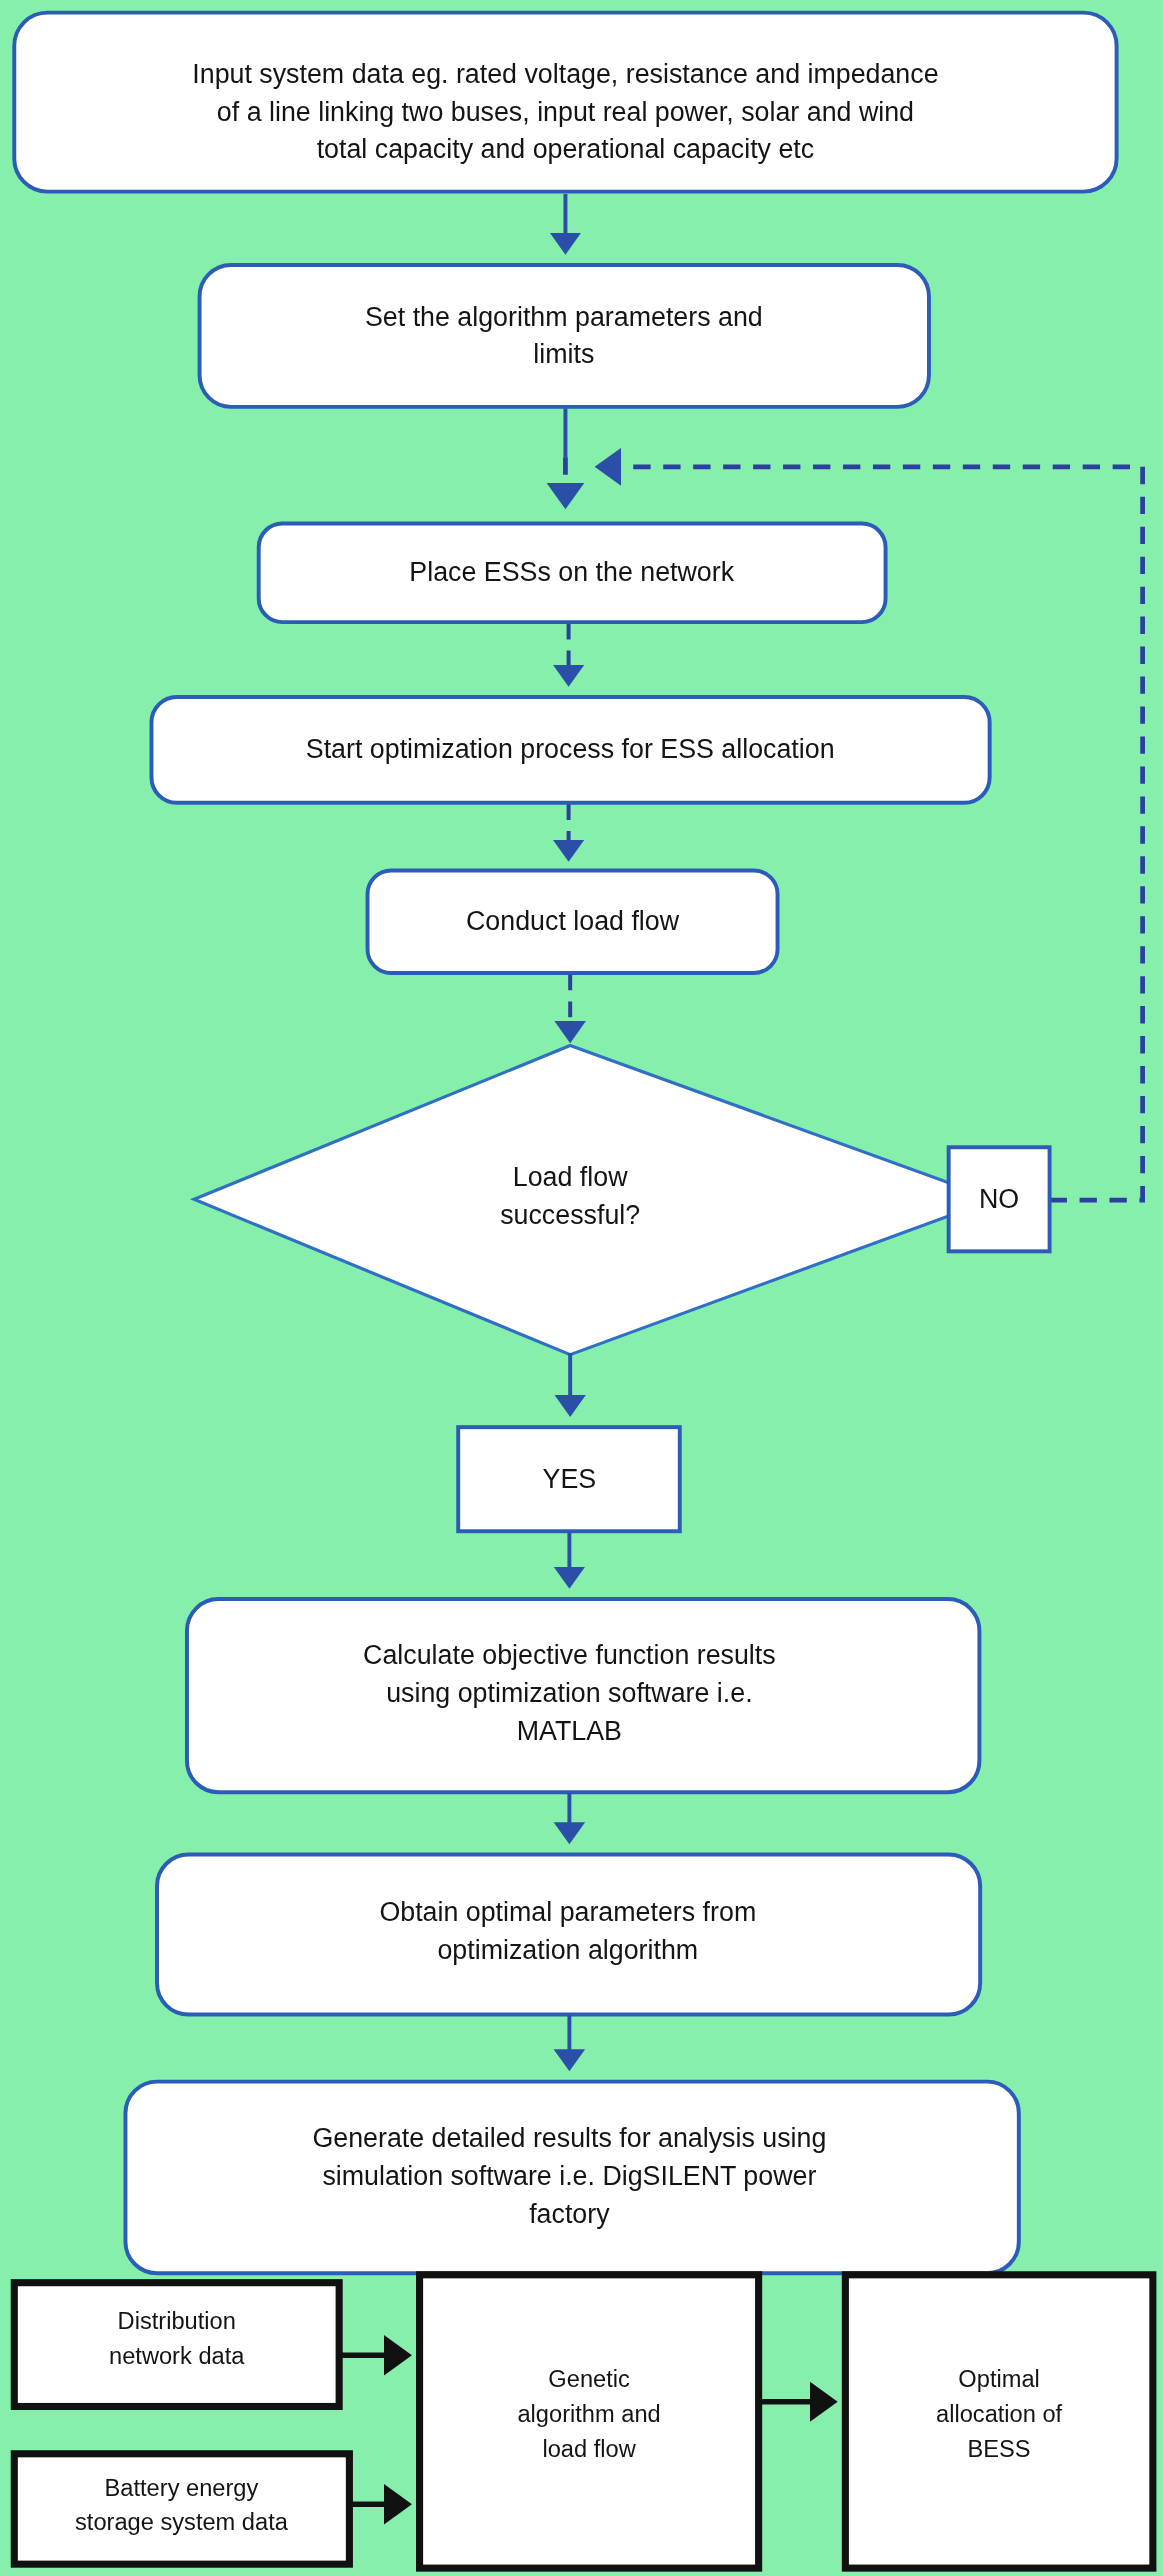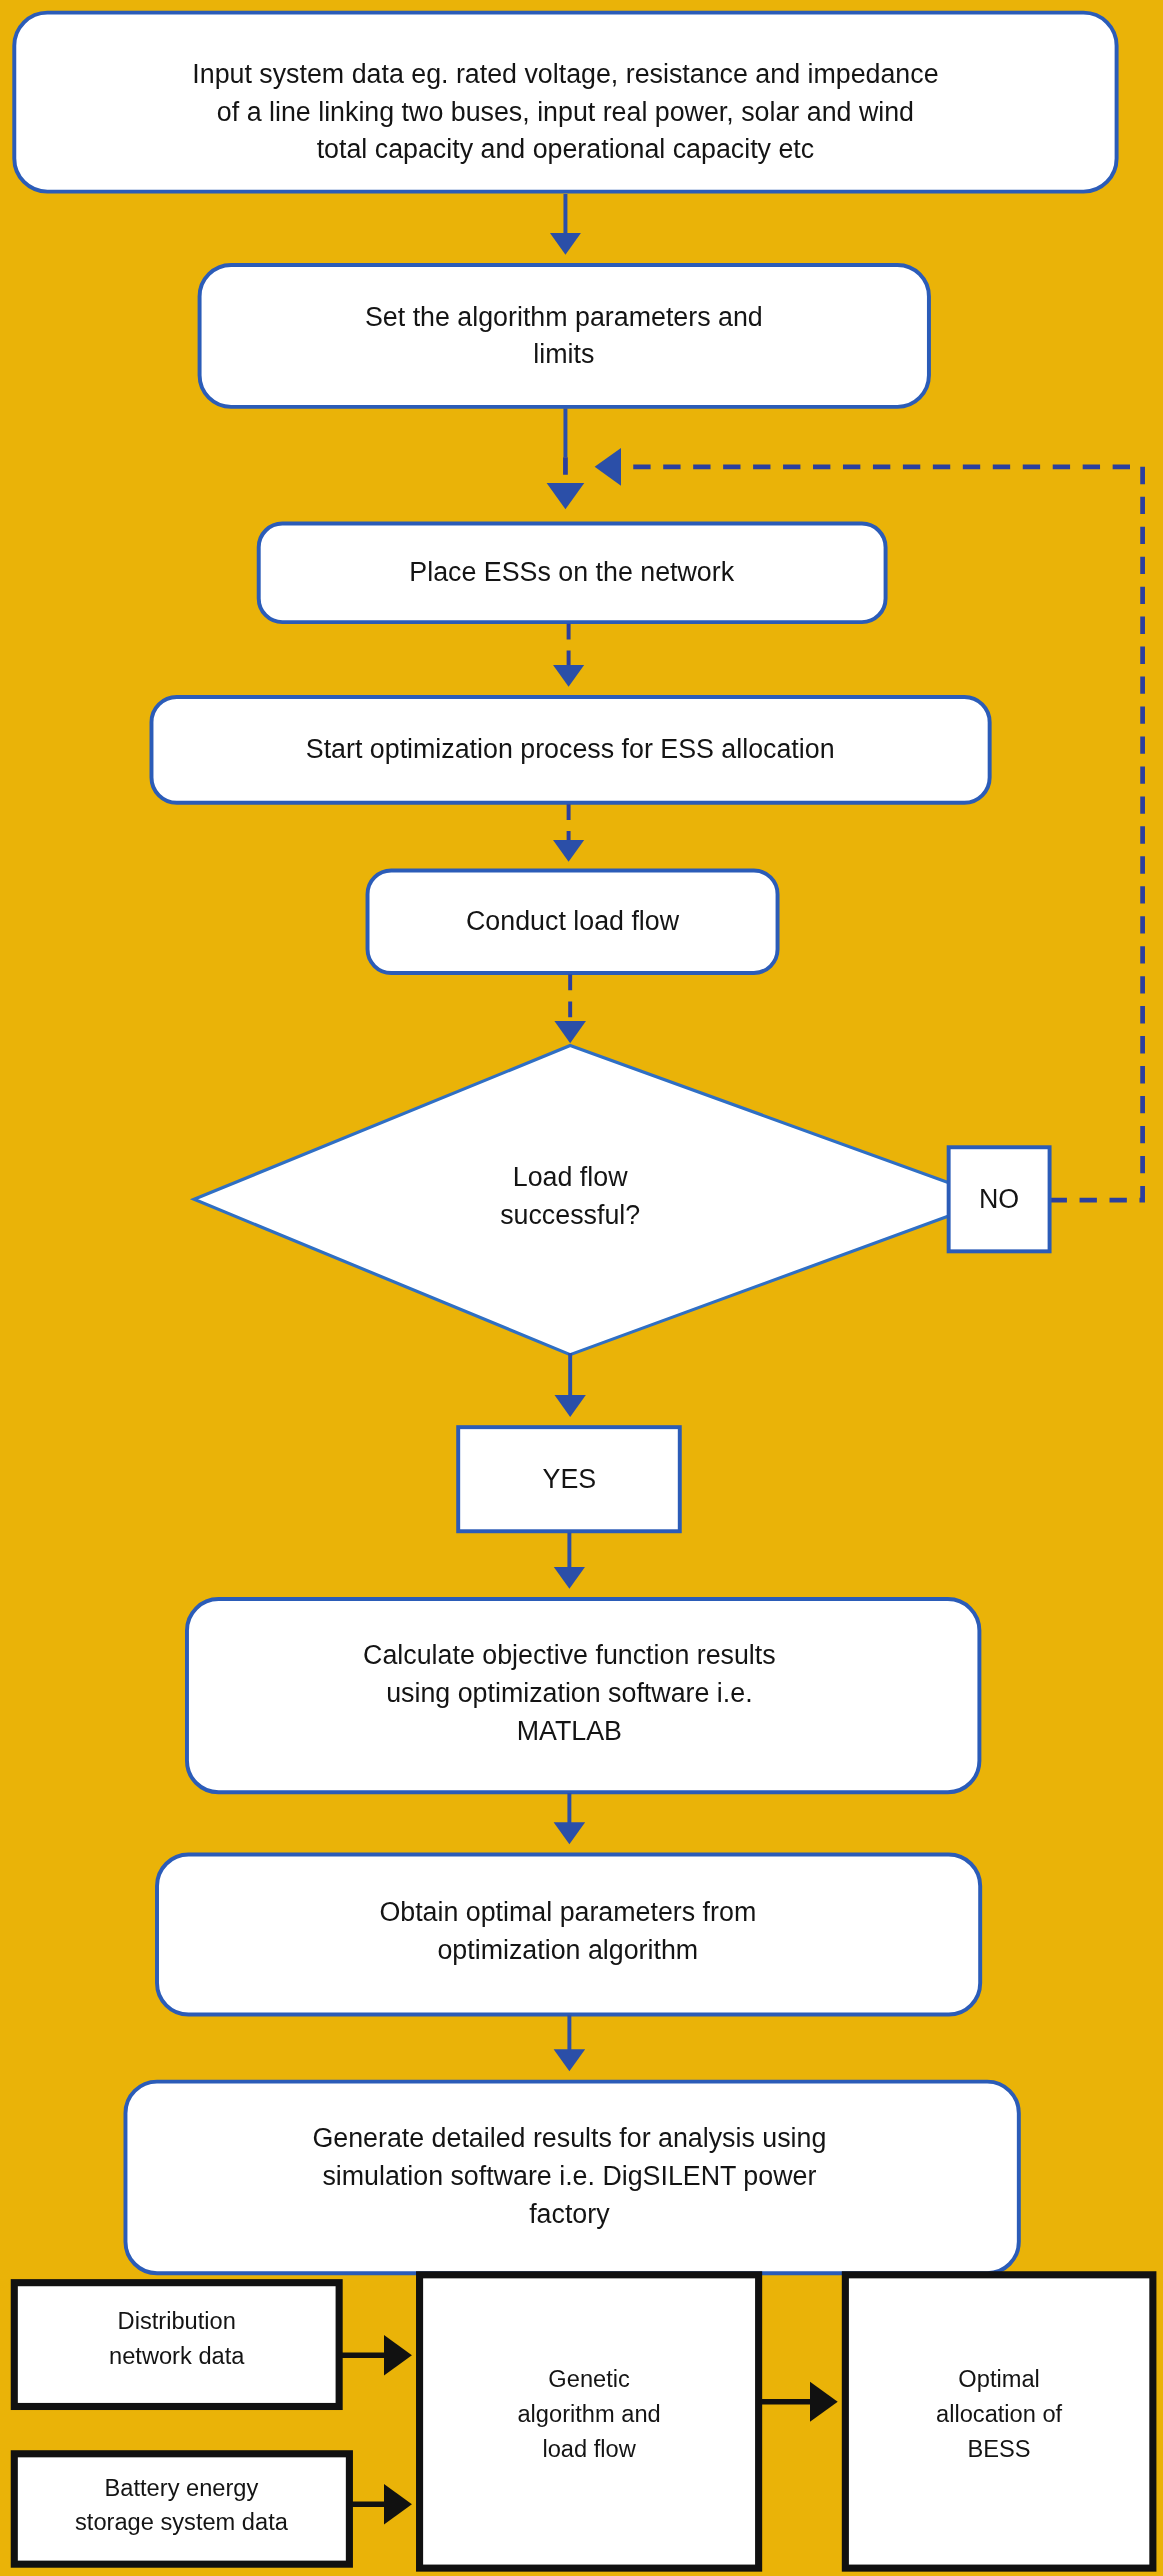--- a/index.html
+++ b/index.html
@@ -11,21 +11,21 @@
   body {
     font-family: "Liberation Sans", sans-serif;
     width: 1164px;
     height: 2576px;
     overflow: hidden;
   }
   #stage {
     position: relative;
     width: 1164px;
     height: 2576px;
-    background: #eab308;
+    background: #86efac;
   }
   svg#flow {
     position: absolute;
     top: 0;
     left: 0;
     width: 1164px;
     height: 2576px;
   }
   .node-text {
     font-family: "Liberation Sans", sans-serif;

